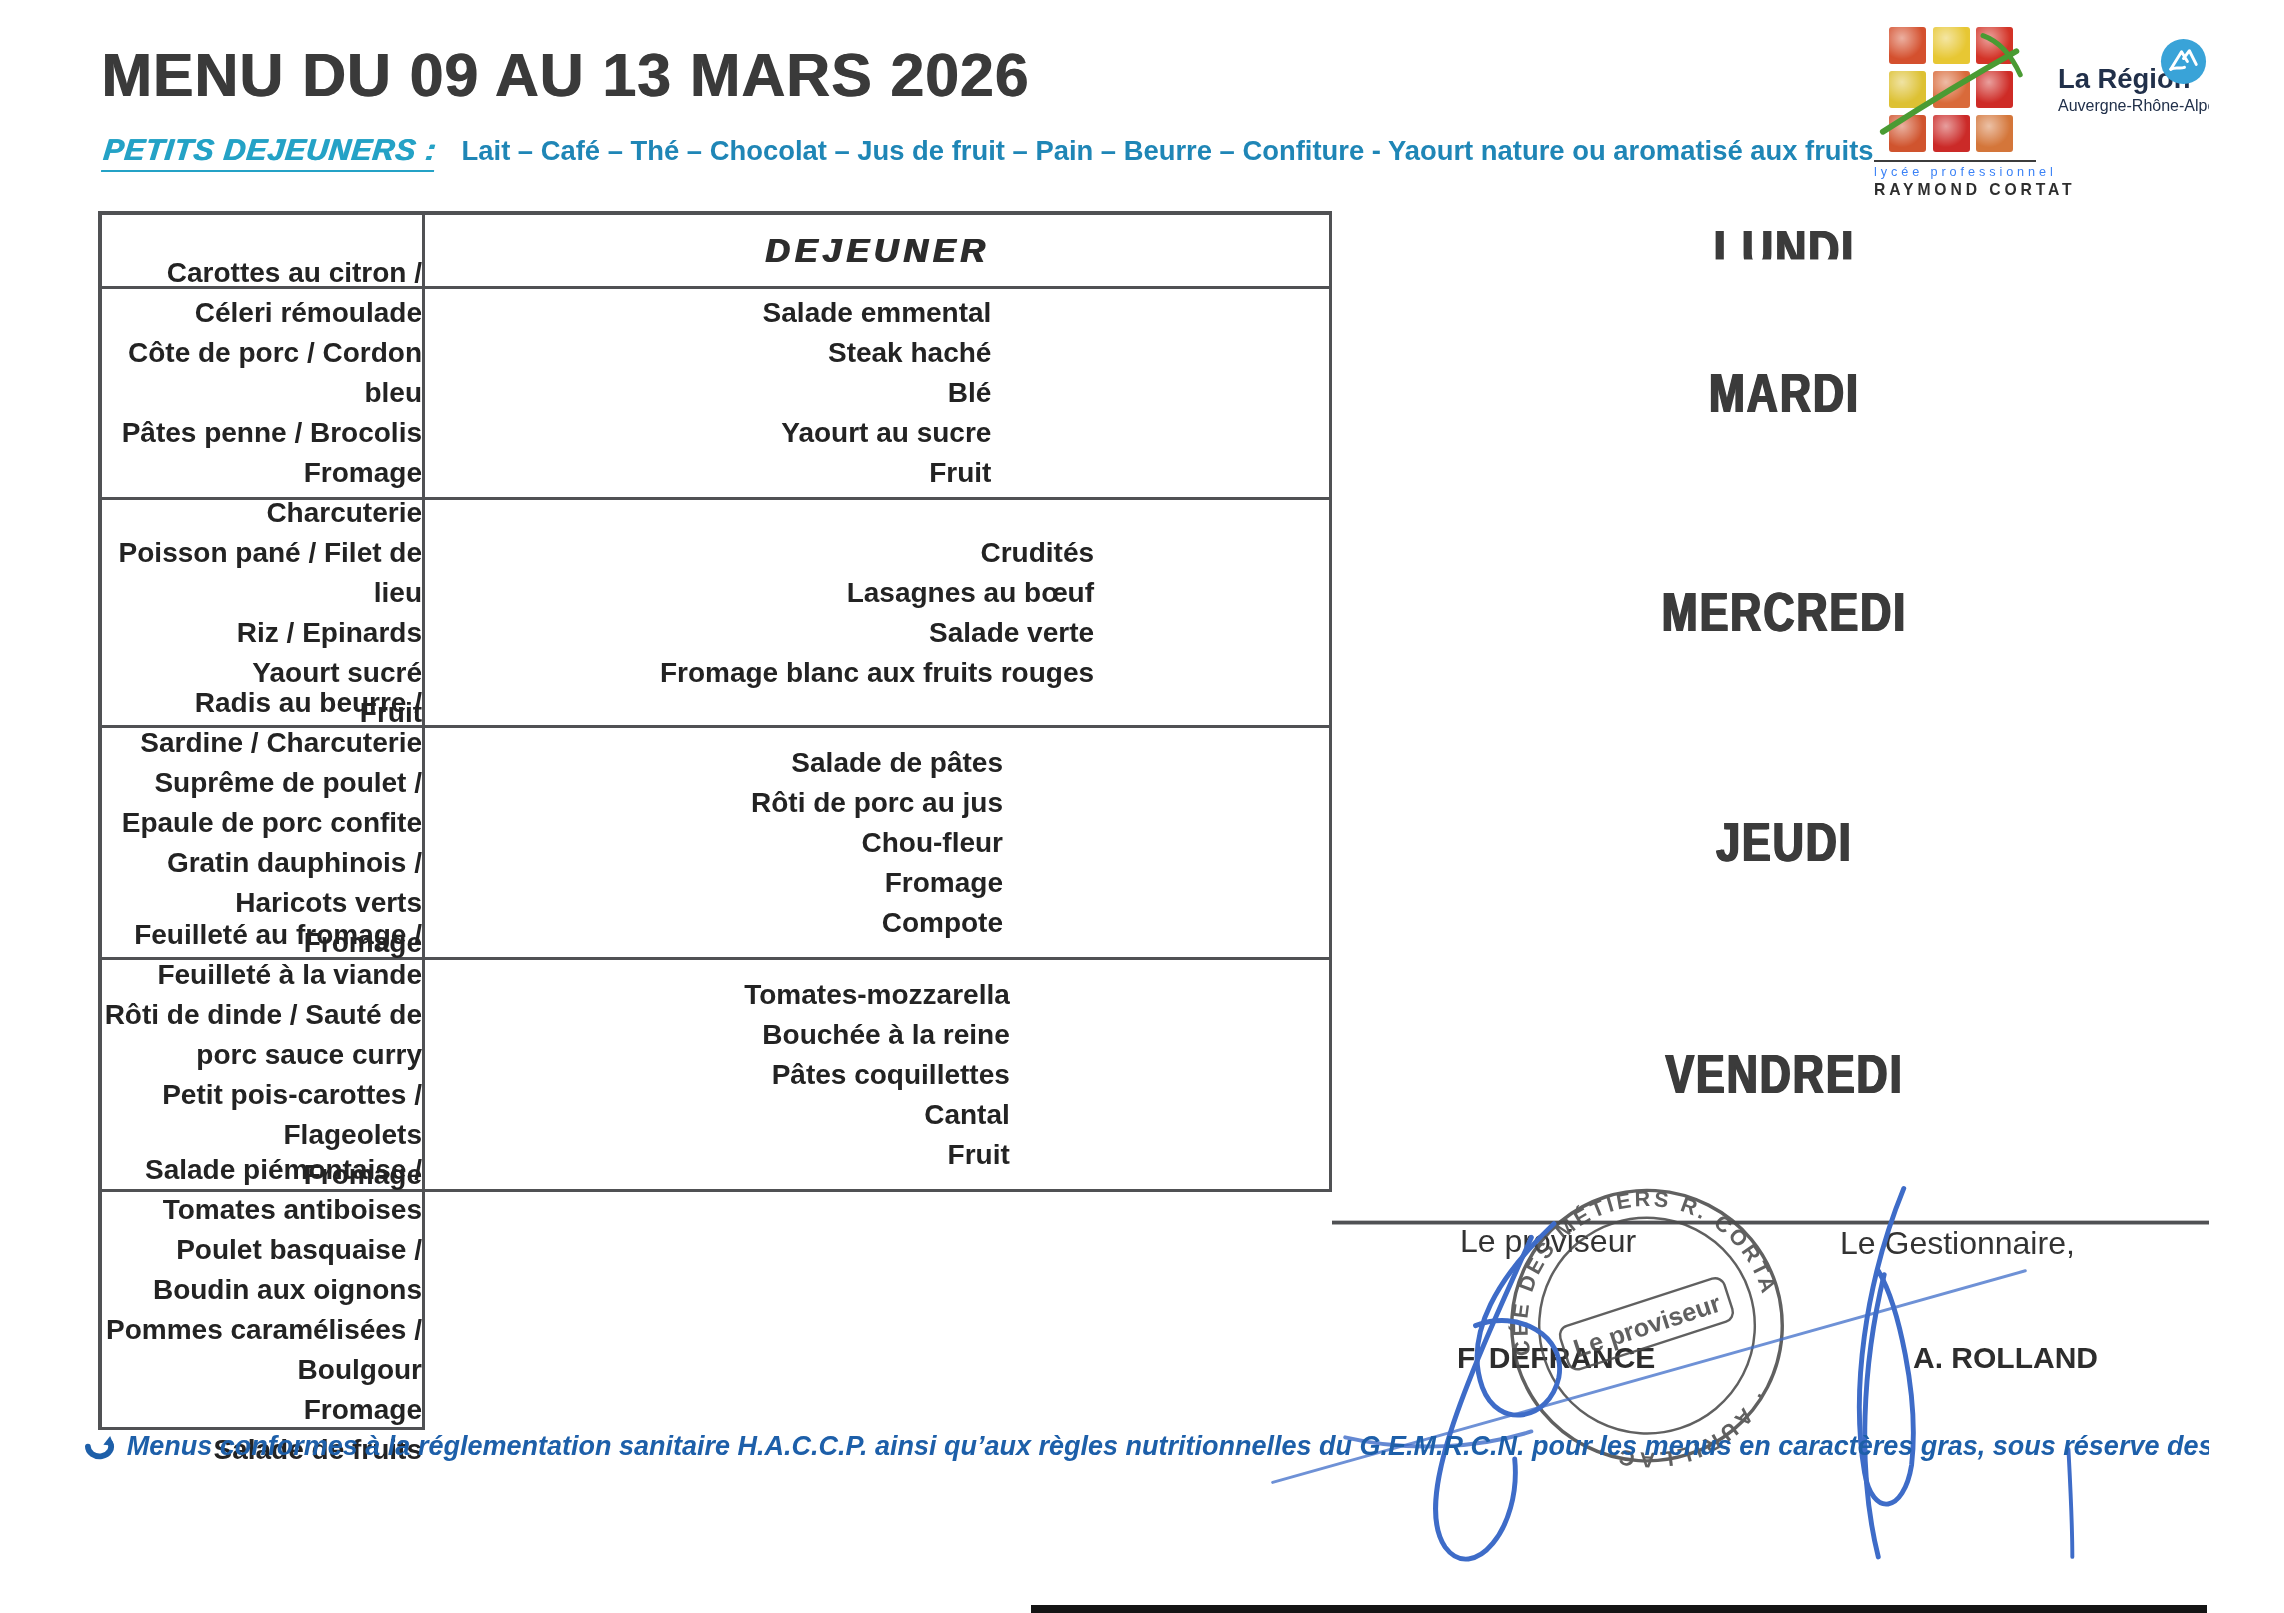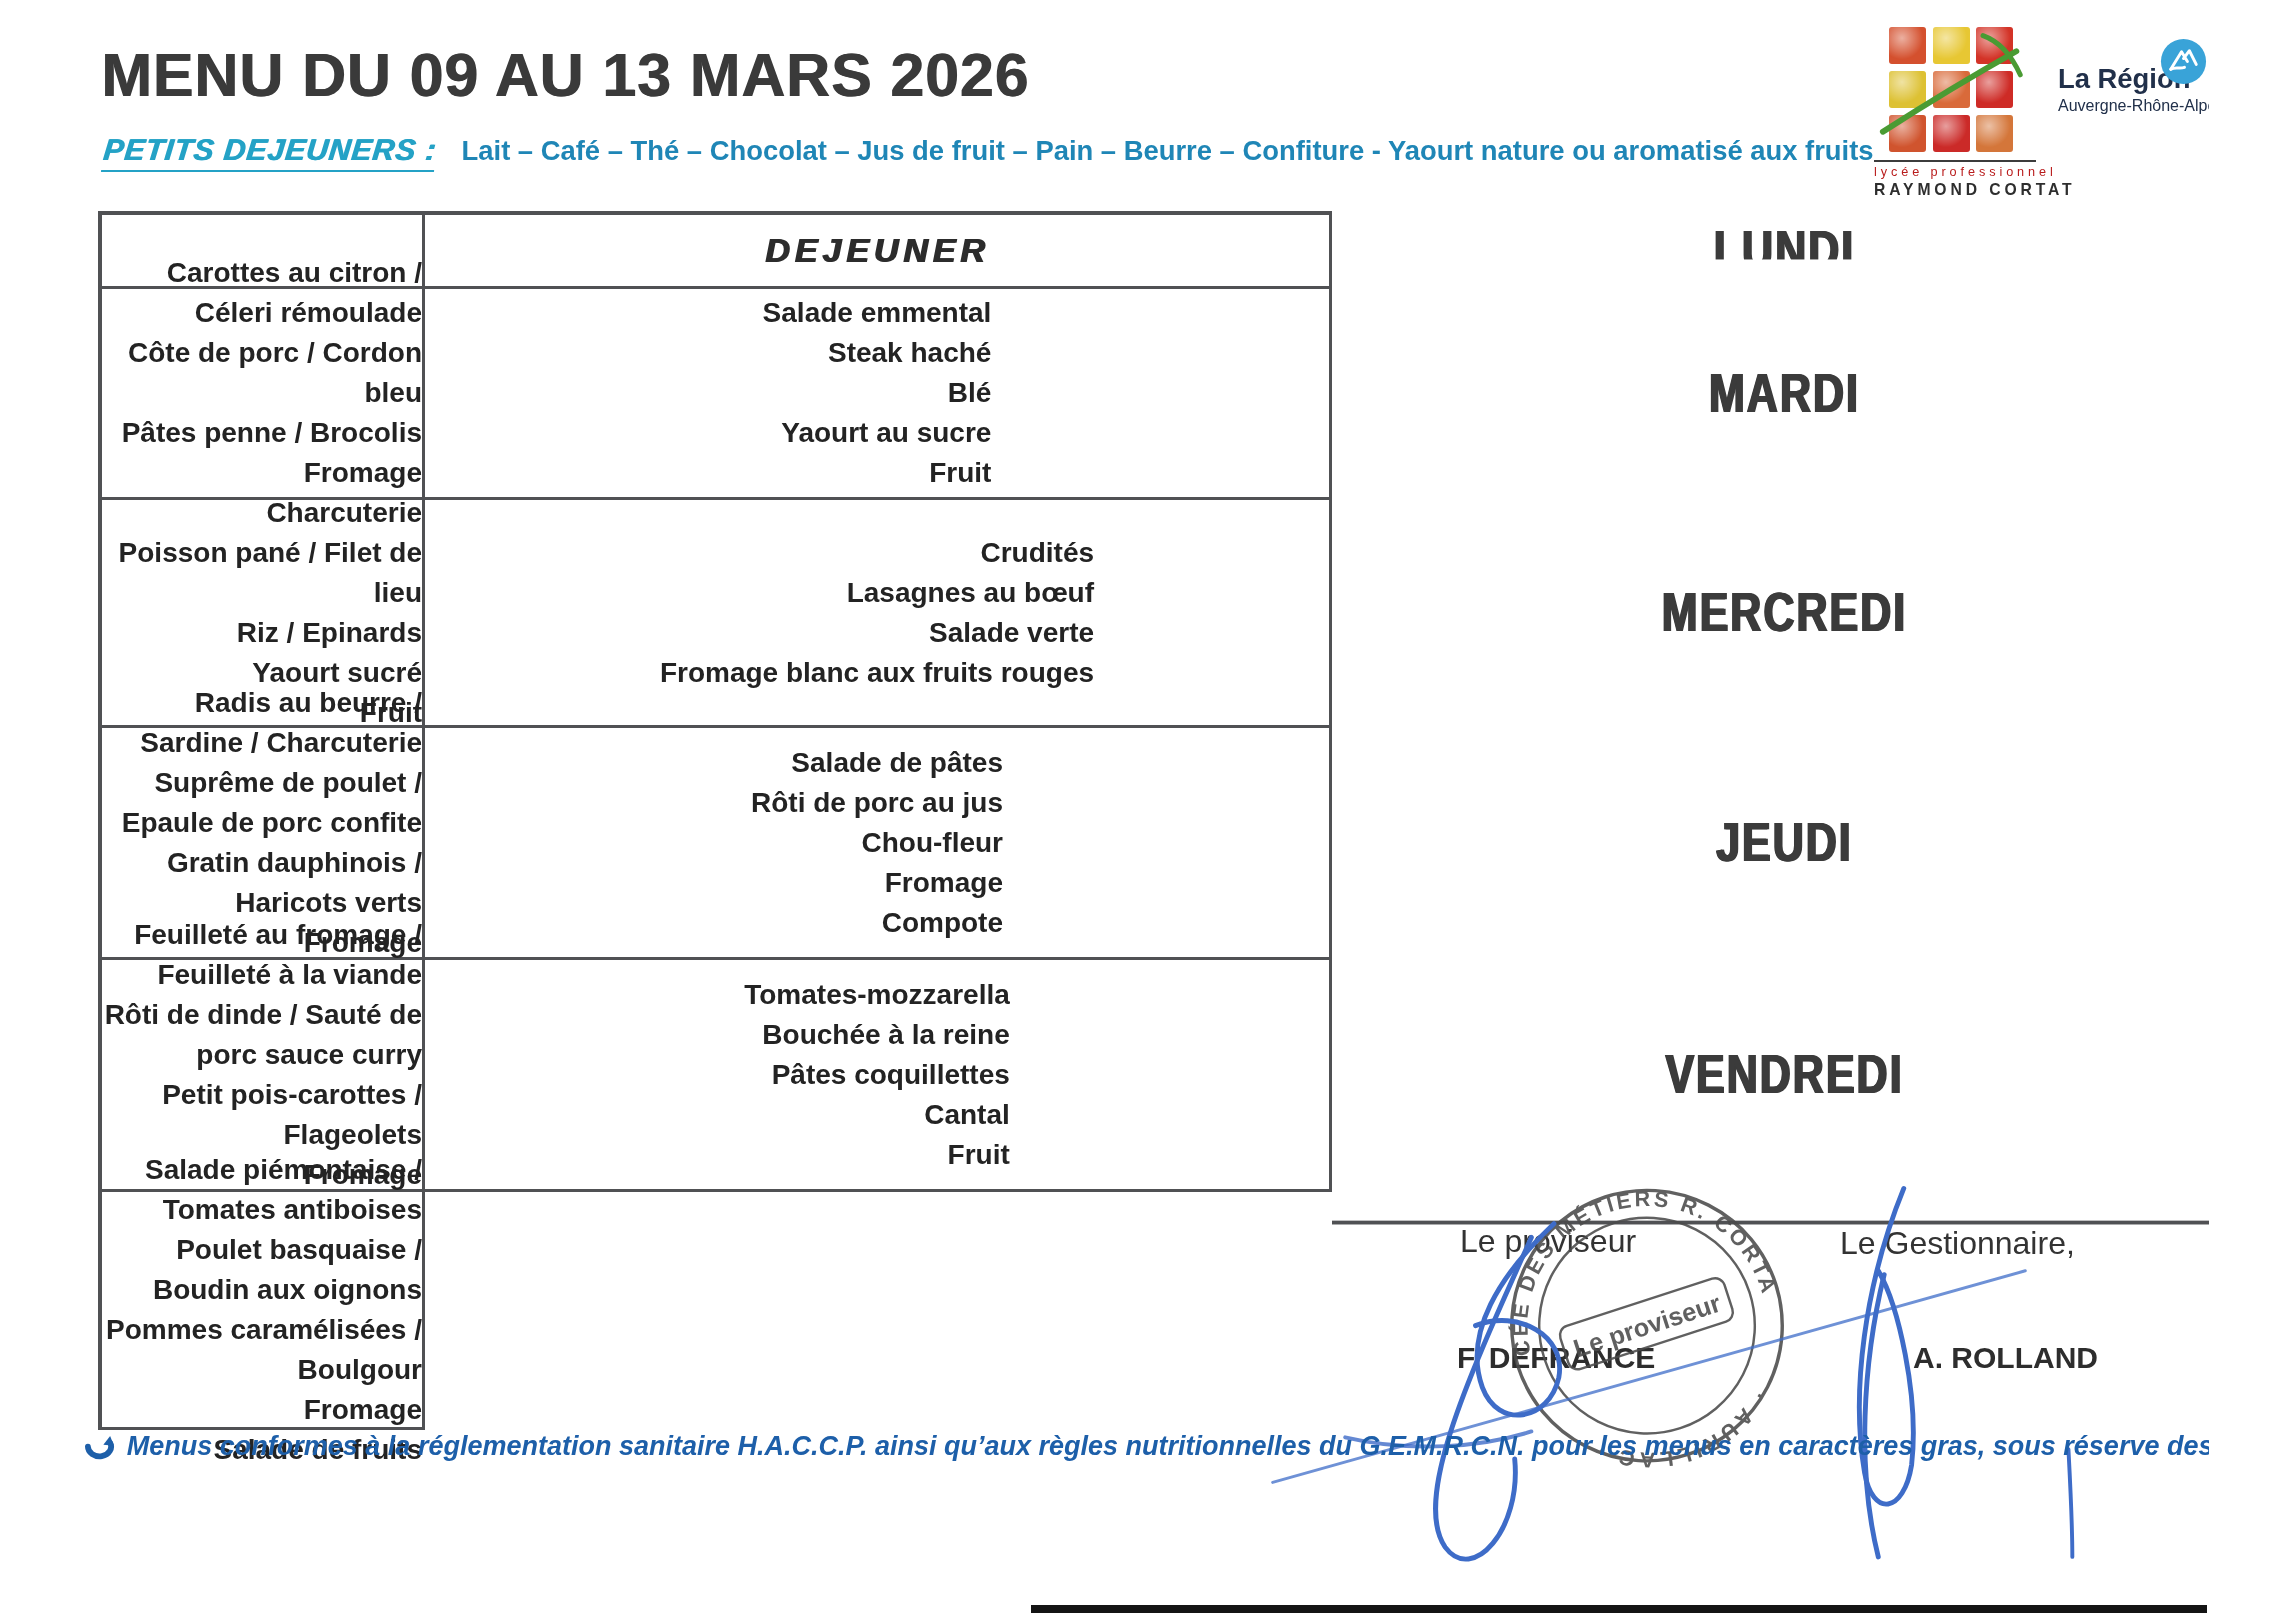--- a/index.html
+++ b/index.html
@@ -23,21 +23,21 @@
     text-shadow:1px 0 0 #24a2c6;
   }
   .breakfast-items{font-size:27.4px; font-weight:700; color:#1f86b6;}
 
   
   .school-logo{position:absolute; left:1874px; top:27.4px; width:162px;}
   .sq-grid{display:grid; grid-template-columns:repeat(3,37px); grid-auto-rows:37px; gap:6.9px; margin-left:14.7px; position:relative;}
   .sq{border-radius:2.9px; background-image:radial-gradient(circle at 35% 30%, rgba(255,255,255,.55), rgba(255,255,255,0) 60%);}
   .vines{position:absolute; left:-11.8px; top:-13.7px; pointer-events:none;}
   .school-text{margin-top:7.8px; border-top:2px solid #3c3c3c; padding-top:2.9px; text-align:center;}
-  .school-line1{font-size:12.7px; letter-spacing:3.9px; color:#b91c1c; white-space:nowrap;}
+  .school-line1{font-size:12.7px; letter-spacing:3.9px; color:#3b82f6; white-space:nowrap;}
   .school-line2{font-size:15.7px; font-weight:700; letter-spacing:3.9px; color:#2e2e2e; white-space:nowrap; margin-top:2px;text-align:right;}
 
   .region-logo{position:absolute; left:2058px; top:37px; width:206px;}
   .region-icon{position:absolute; left:101px; top:0;}
   .region-name{font-size:27.4px; font-weight:800; color:#21304a; margin-top:25.5px;}
   .region-subname{font-size:16px; font-weight:500; color:#21304a; margin-top:2px; white-space:nowrap;}
 
   
   .menu-table{
     position:absolute; left:98px; top:211px; width:2137px;

